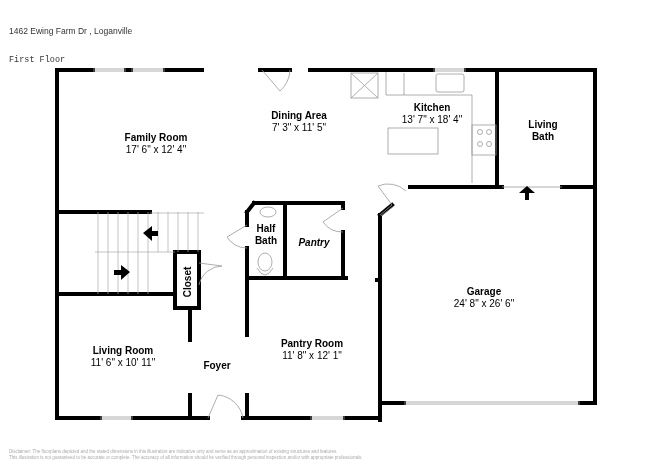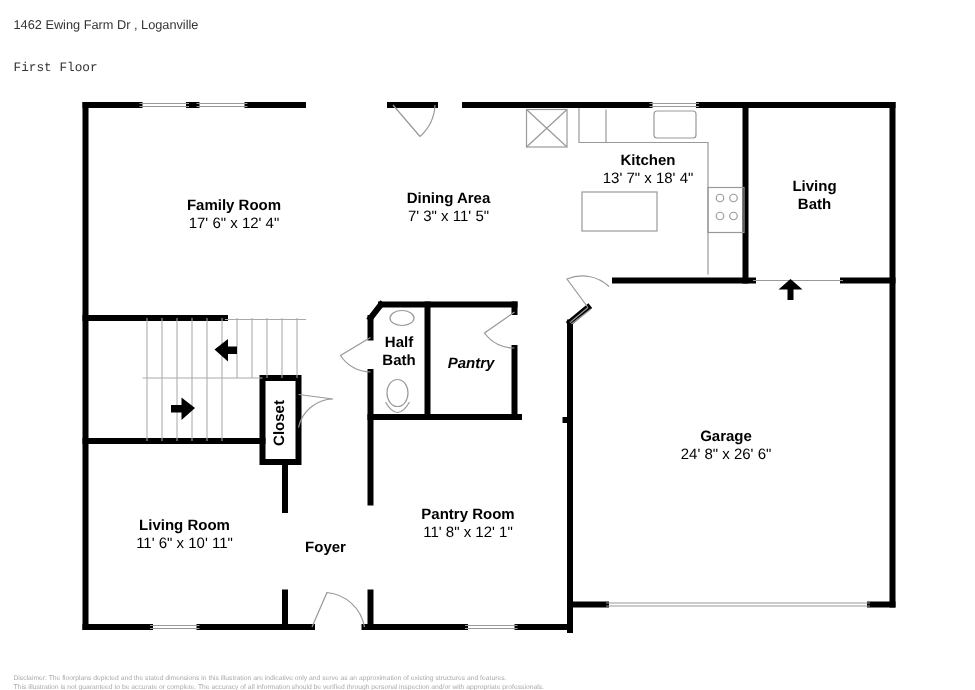--- a/index.html
+++ b/index.html
@@ -1,17 +1,17 @@
 <!DOCTYPE html>
 <html><head>
 <meta charset="utf-8">
 <style>
   html, body { margin:0; padding:0; background:#ffffff; }
   body { width:650px; height:460px; position:relative; overflow:hidden; font-family:"Liberation Sans", sans-serif; color:#000; }
-  .hdr { position:absolute; left:9px; font-size:8.5px; color:#333; }
+  .hdr { position:absolute; left:9px; font-size:8.5px; color:#333;margin-top:15px; }
   .hdr.l1 { top:11px; }
   .hdr.l2 { top:40px;font-family:Liberation Mono, monospace; }
   svg.plan { position:absolute; left:0; top:0; }
   .lbl { position:absolute; text-align:center; transform:translateX(-50%); white-space:nowrap; line-height:1.15; }
   .lbl .n { font-weight:bold; font-size:10px; display:block; }
   .lbl .d { font-size:10px; display:block; }
   .closet { position:absolute; left:187px; top:282px; transform:translate(-50%,-50%) rotate(-90deg); font-weight:bold; font-size:10px; white-space:nowrap; }
   .disc { position:absolute; left:9px; font-size:4.5px; color:#aaa; white-space:nowrap; }
   .disc.l1 { top:449px; }
   .disc.l2 { top:455px; }
@@ -139,21 +139,21 @@
     <ellipse cx="268" cy="212" rx="8" ry="5"></ellipse>
     <ellipse cx="265" cy="262" rx="7" ry="9"></ellipse>
     <path d="M257 268 Q265 282 273 268"></path>
   </g>
 </svg>
 
 <div class="lbl" style="left:156px; top:132px;">
   <span class="n">Family Room</span>
   <span class="d">17' 6" x 12' 4"</span>
 </div>
-<div class="lbl" style="left:299px; top:127px;">
+<div class="lbl" style="left:299px; top:110px;">
   <span class="n">Dining Area</span>
   <span class="d">7' 3" x 11' 5"</span>
 </div>
 <div class="lbl" style="left:432px; top:102px;">
   <span class="n">Kitchen</span>
   <span class="d">13' 7" x 18' 4"</span>
 </div>
 <div class="lbl" style="left:543px; top:119px;">
   <span class="n">Living</span>
   <span class="n">Bath</span>

